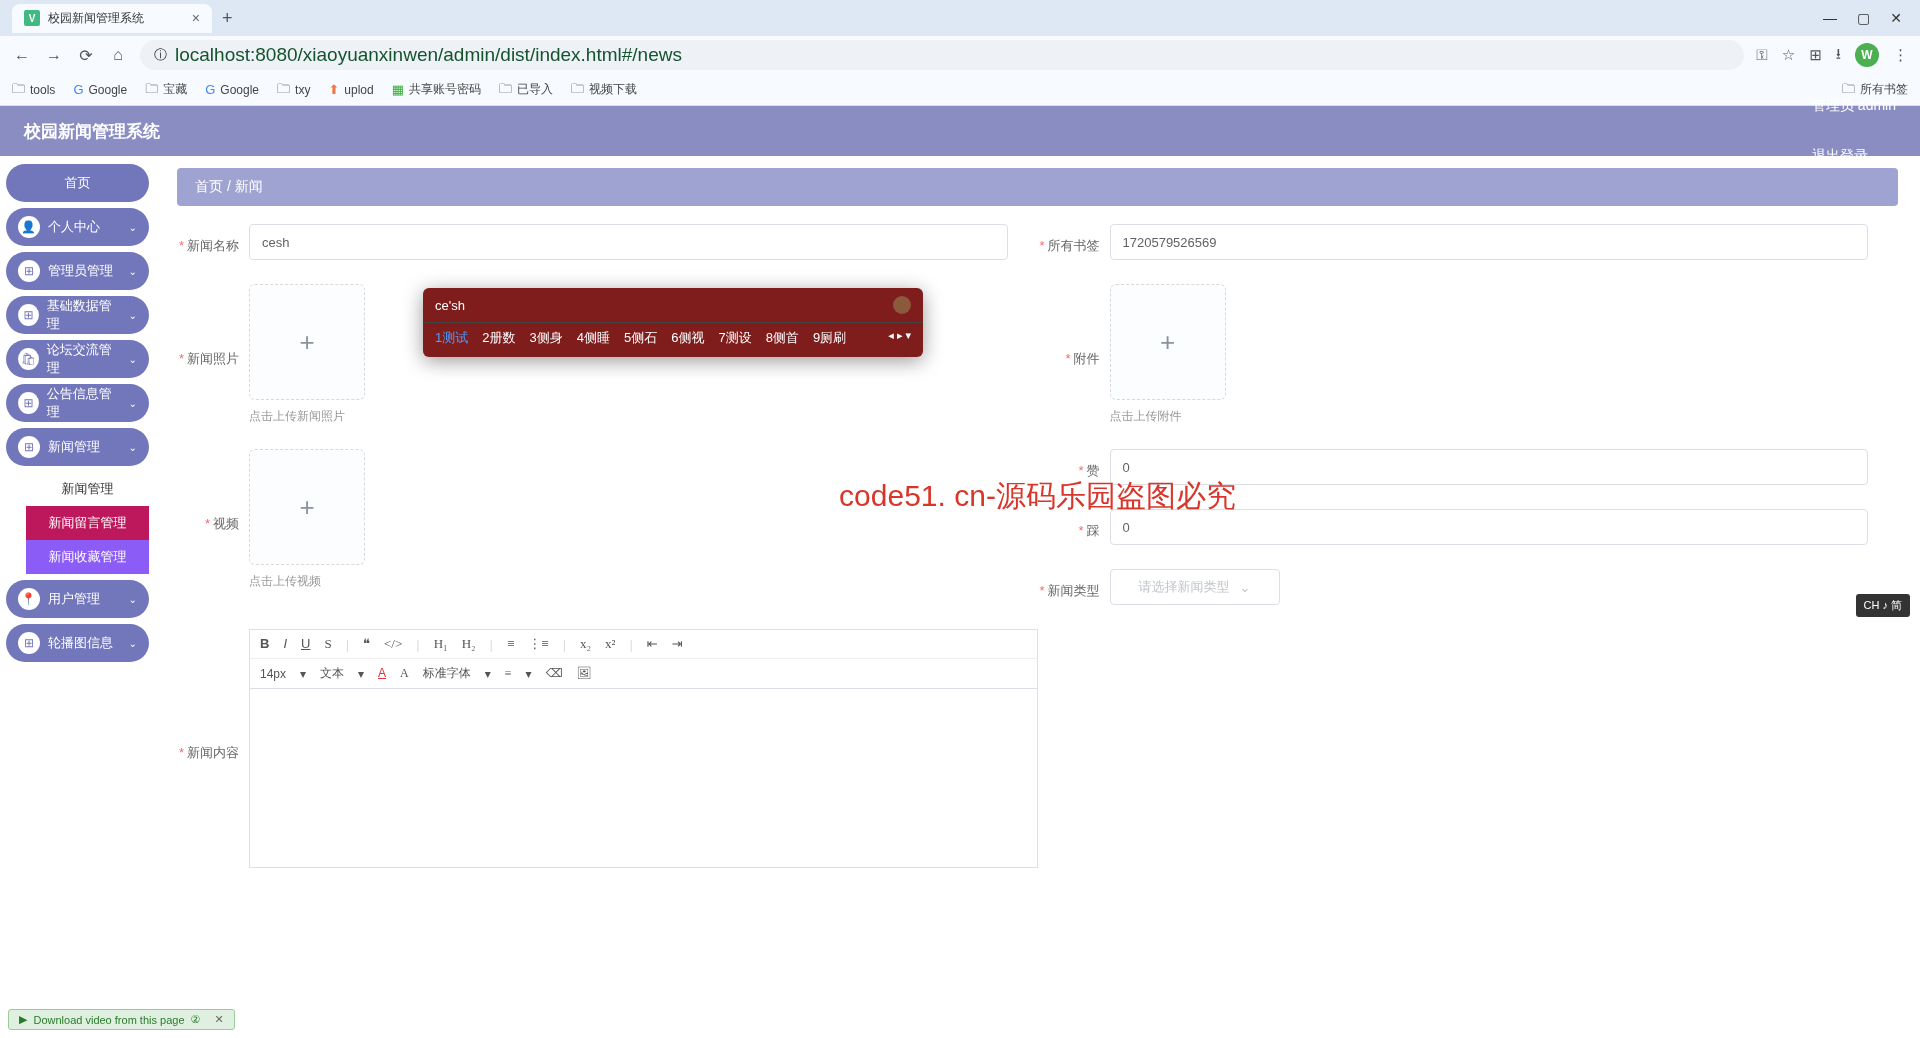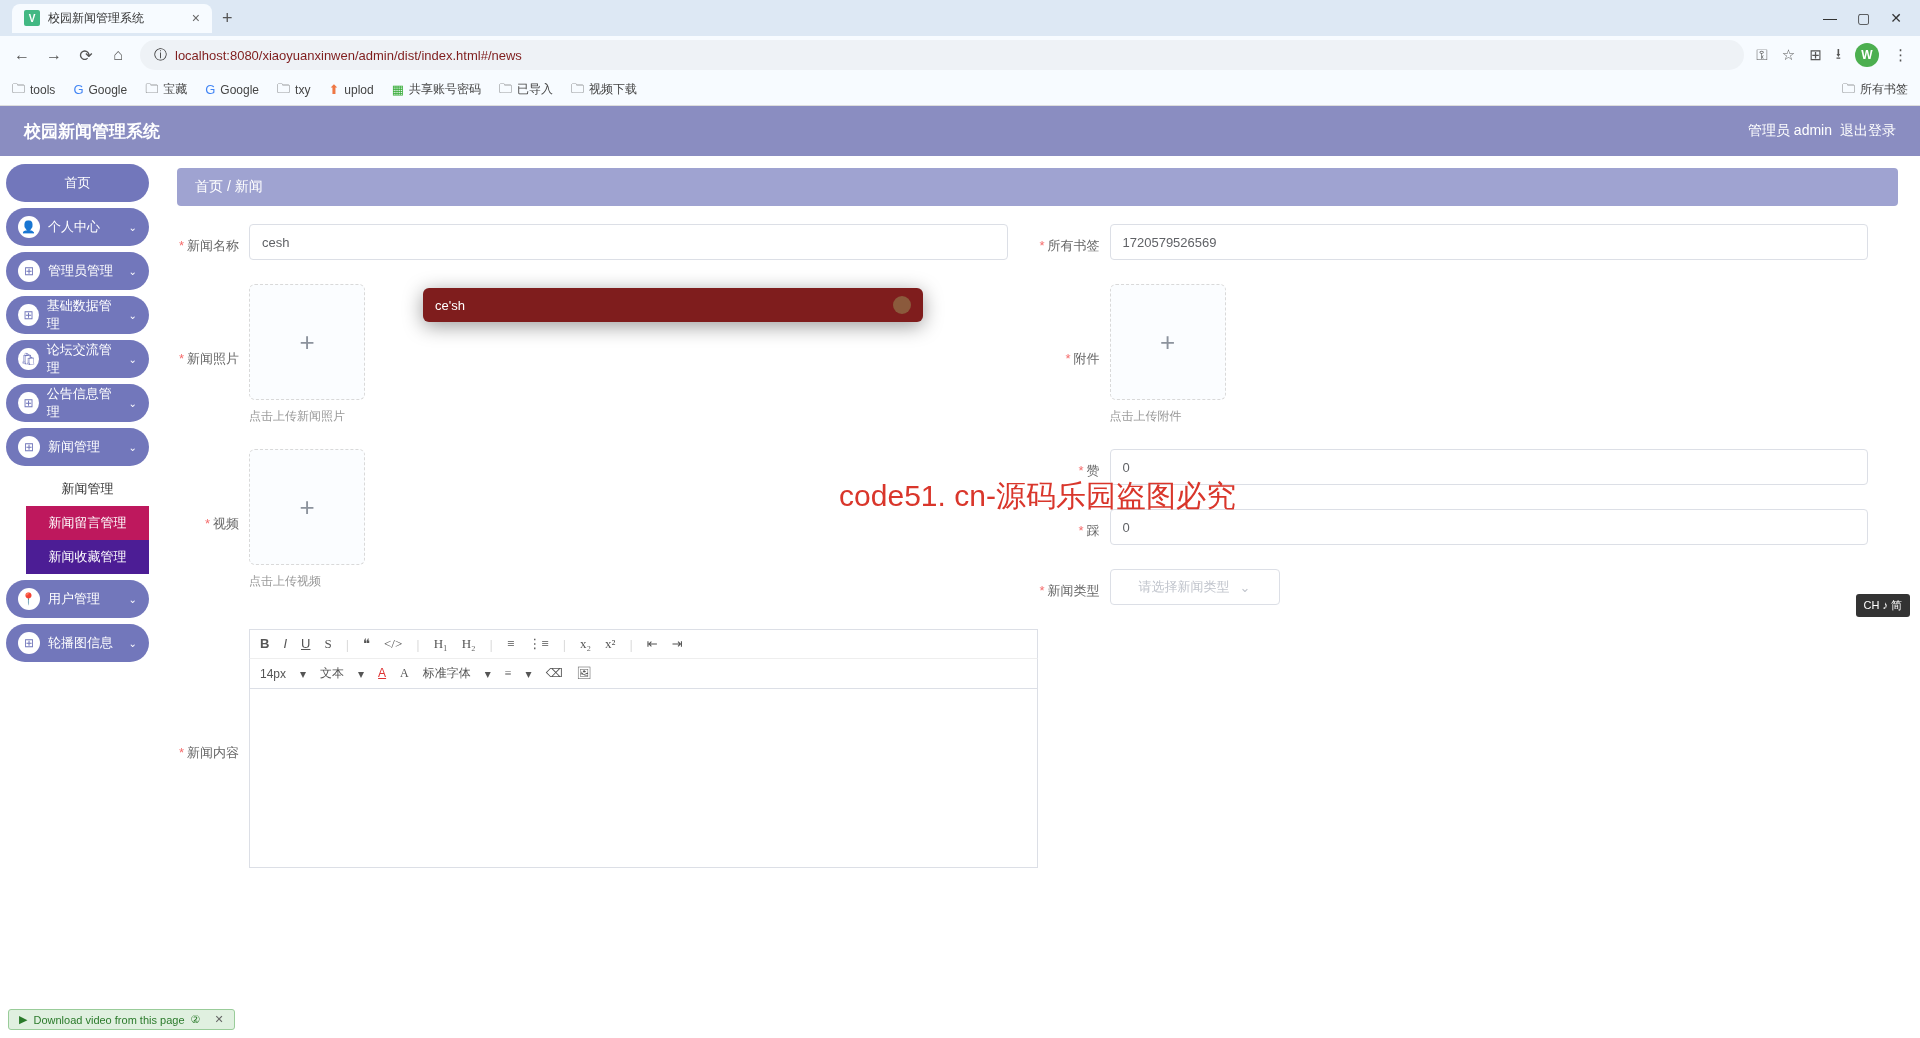--- a/index.html
+++ b/index.html
@@ -12,34 +12,34 @@
 .tab-favicon { width: 16px; height: 16px; background: #42b883; border-radius: 2px; display: flex; align-items: center; justify-content: center; color: #fff; font-size: 10px; font-weight: bold; }
 .tab-title { font-size: 12px; color: #333; flex: 1; }
 .tab-close { font-size: 14px; color: #666; cursor: pointer; }
 .new-tab { font-size: 18px; color: #555; margin-left: 10px; cursor: pointer; }
 .window-controls { margin-left: auto; display: flex; gap: 20px; padding-right: 10px; }
 .window-controls span { font-size: 14px; color: #333; cursor: pointer; }
 
 .addressbar { display: flex; align-items: center; height: 38px; background: #f7fbff; padding: 0 12px; gap: 12px; }
 .nav-btn { color: #555; cursor: pointer; font-size: 16px; width: 20px; text-align: center; }
 .url-box { flex: 1; display: flex; align-items: center; background: #eef2f6; border-radius: 18px; height: 30px; padding: 0 14px; gap: 8px; }
-.url-text { font-size: 13px; color: #7f1d1d; }
+.url-text { font-size: 19px; color: #14532d; }
 .addr-right { display: flex; gap: 14px; align-items: center; }
 .addr-icon { color: #555; font-size: 15px; cursor: pointer; }
 .profile-badge { width: 24px; height: 24px; border-radius: 50%; background: #4caf50; color: #fff; display: flex; align-items: center; justify-content: center; font-size: 12px; font-weight: bold; }
 
 .bookmarks { display: flex; align-items: center; height: 32px; background: #f7fbff; padding: 0 12px; gap: 18px; border-bottom: 1px solid #ddd; }
 .bookmark { display: flex; align-items: center; gap: 5px; font-size: 12px; color: #444; cursor: pointer; }
 .bk-icon { font-size: 13px; }
 .bookmarks-right { margin-left: auto; }
 
 
 .app-header { background: #8a8dc1; color: #fff; height: 50px; display: flex; align-items: center; padding: 0 24px; }
 .app-title { font-size: 17px; font-weight: bold; }
-.header-right { margin-left: auto; display: flex; gap: 8px; font-size: 14px; }
+.header-right { margin-left: auto; display: flex; gap: 32px; font-size: 14px; flex-direction: column; }
 .header-right span { cursor: pointer; }
 
 
 .app-body { display: flex; height: calc(100vh - 156px); }
 .sidebar { width: 155px; background: #fff; padding: 8px 6px; }
 .menu-item { display: flex; align-items: center; background: #7277bb; color: #fff; border-radius: 22px; height: 38px; padding: 0 12px; margin-bottom: 6px; cursor: pointer; gap: 8px; font-size: 13px; }
 .menu-icon { width: 22px; height: 22px; border-radius: 50%; background: #fff; color: #7277bb; display: flex; align-items: center; justify-content: center; font-size: 12px; }
 .menu-chevron { margin-left: auto; font-size: 10px; }
 .menu-item.home { justify-content: center; }
 .submenu { padding-left: 20px; margin-bottom: 6px; }
@@ -206,21 +206,21 @@
       <span class="menu-chevron">⌄</span>
     </div>
     <div class="menu-item">
       <span class="menu-icon">⊞</span>
       <span>新闻管理</span>
       <span class="menu-chevron">⌄</span>
     </div>
     <div class="submenu">
       <div class="submenu-item active">新闻管理</div>
       <div class="submenu-item plain" style="color:#fff;background:#be185d;border-radius:0">新闻留言管理</div>
-      <div class="submenu-item plain" style="color:#fff;background:#4c1d95;border-radius:0">新闻收藏管理</div>
+      <div class="submenu-item plain" style="color:#fff;background:#8b5cf6;border-radius:0">新闻收藏管理</div>
     </div>
     <div class="menu-item">
       <span class="menu-icon">📍</span>
       <span>用户管理</span>
       <span class="menu-chevron">⌄</span>
     </div>
     <div class="menu-item">
       <span class="menu-icon">⊞</span>
       <span>轮播图信息</span>
       <span class="menu-chevron">⌄</span>
@@ -345,20 +345,32 @@
           </div>
         </div>
       </div>
     </div>
 
     <div class="ime-popup">
       <div class="ime-input">
         <span>ce'sh</span>
         <span class="ime-emoji"></span>
       </div>
+      <div class="ime-candidates">
+        <span class="ime-cand sel">1测试</span>
+        <span class="ime-cand">2册数</span>
+        <span class="ime-cand">3侧身</span>
+        <span class="ime-cand">4侧睡</span>
+        <span class="ime-cand">5侧石</span>
+        <span class="ime-cand">6侧视</span>
+        <span class="ime-cand">7测设</span>
+        <span class="ime-cand">8侧首</span>
+        <span class="ime-cand">9厕刷</span>
+        <span class="ime-nav">◂ ▸ ▾</span>
+      </div>
     </div>
 
     <div class="watermark-center">code51. cn-源码乐园盗图必究</div>
   </div>
 </div>
 
 <div class="dl-banner">
   <span>▶</span>
   <span>Download video from this page</span>
   <span>②</span>

